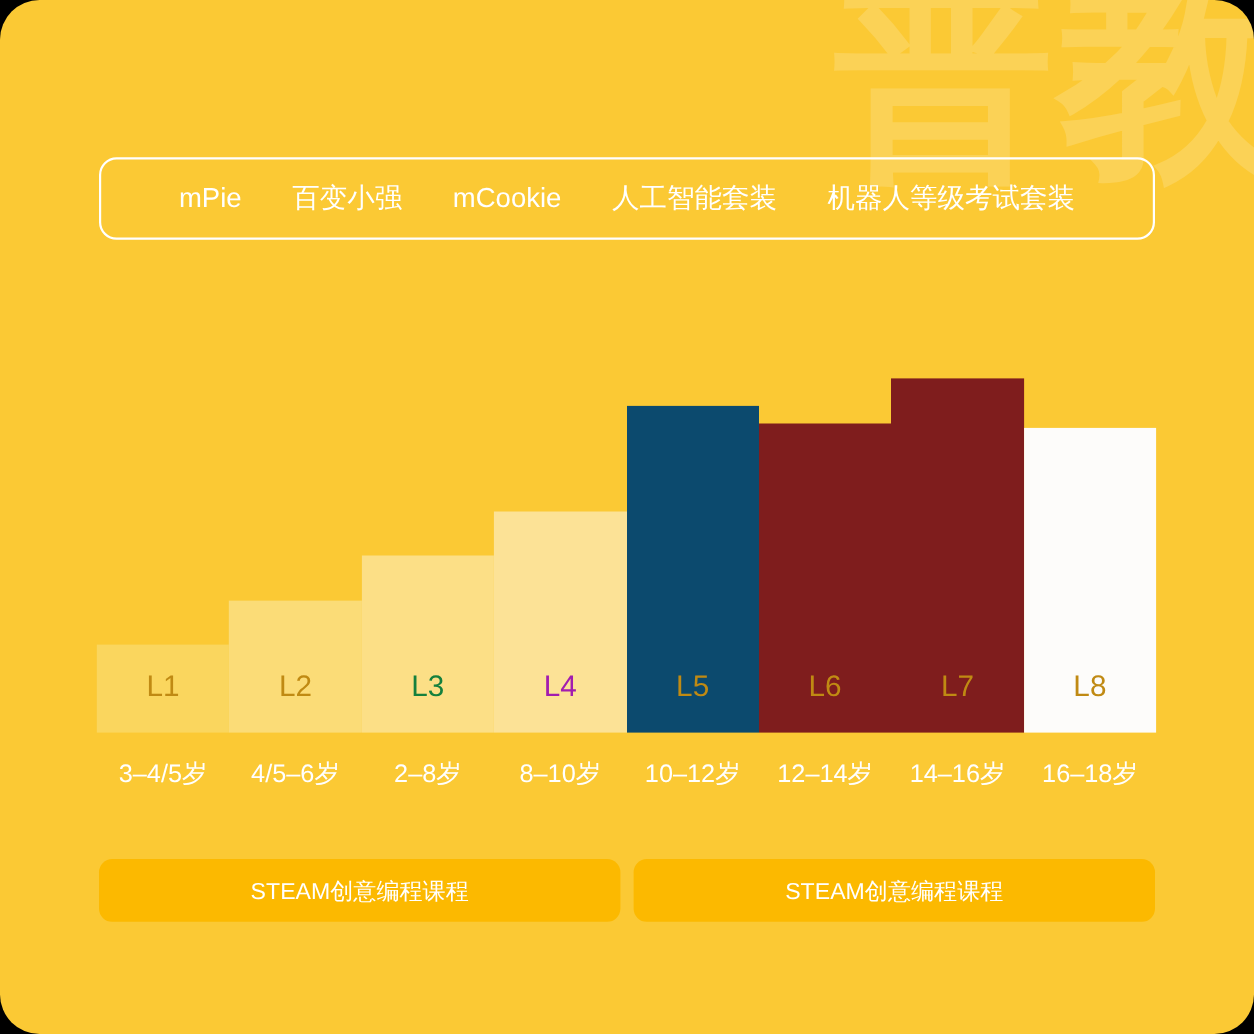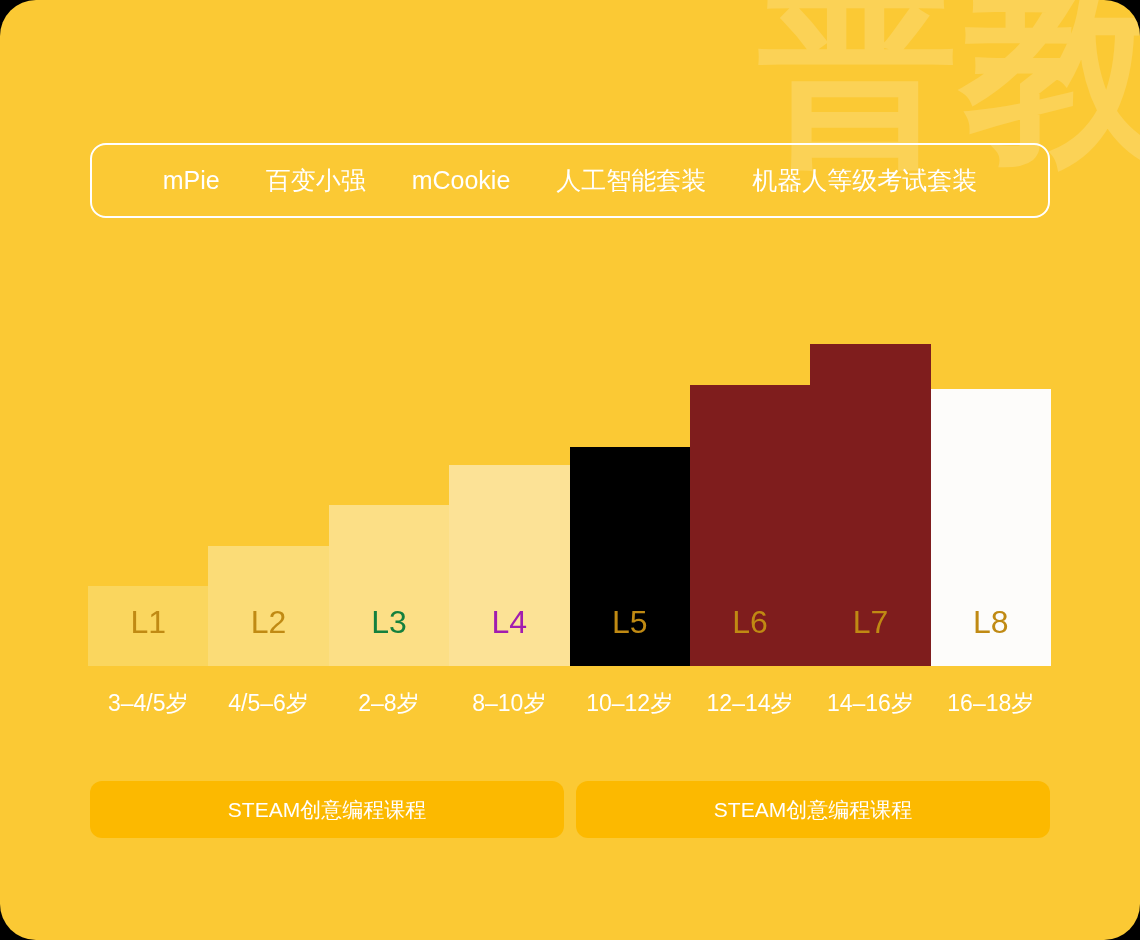--- a/index.html
+++ b/index.html
@@ -84,21 +84,21 @@
   }
   .bar {
     position: relative;
     width: 120.4px;
     display: flex;
     align-items: flex-end;
     justify-content: center;
   }
   .bar-label {
     color: #C08A13;
-    font-size: 32px;
+    font-size: 27px;
     line-height: 1;
     padding-bottom: 28px;
     user-select: none;
   }
 
   
   #ages {
     position: absolute;
     left: 88px;
     top: 692px;
@@ -160,21 +160,21 @@
         </div>
         <div class="bar" style="height: 120.3px; background: rgb(251, 220, 119);">
           <span class="bar-label" style="color: rgb(192, 138, 19);">L2</span>
         </div>
         <div class="bar" style="height: 160.6px; background: rgb(252, 223, 134);">
           <span class="bar-label" style="color: #15803d;">L3</span>
         </div>
         <div class="bar" style="height: 200.9px; background: rgb(252, 226, 150);">
           <span class="bar-label" style="color: #a21caf;">L4</span>
         </div>
-        <div class="bar" style="height: 219px; background: #000000;">
+        <div class="bar" style="height: 297px; background: #0c4a6e;">
           <span class="bar-label" style="color: rgb(192, 138, 19);">L5</span>
         </div>
         <div class="bar" style="height: 281.5px; background: #7f1d1d;">
           <span class="bar-label" style="color: rgb(192, 138, 19);">L6</span>
         </div>
         <div class="bar" style="height: 321.8px; background: #7f1d1d;">
           <span class="bar-label" style="color: rgb(192, 138, 19);">L7</span>
         </div>
         <div class="bar" style="height: 277px; background: rgb(253, 252, 250);">
           <span class="bar-label" style="color: rgb(192, 138, 19);">L8</span>

